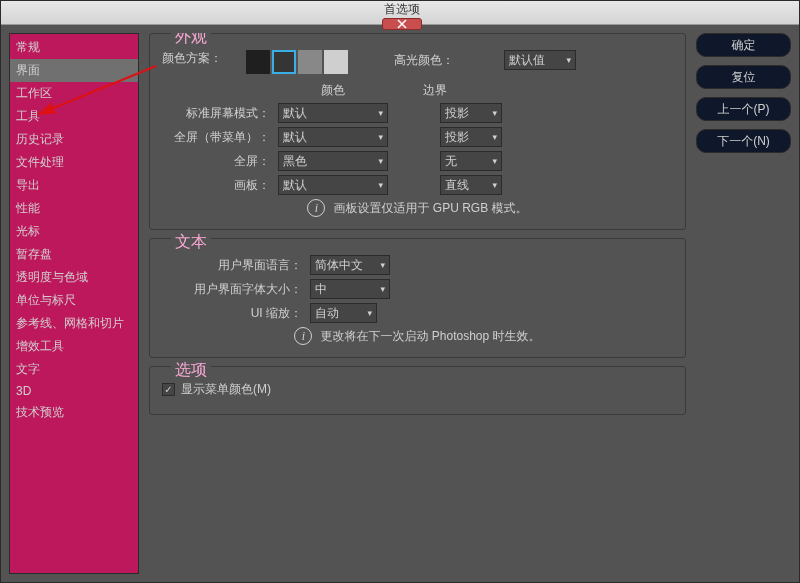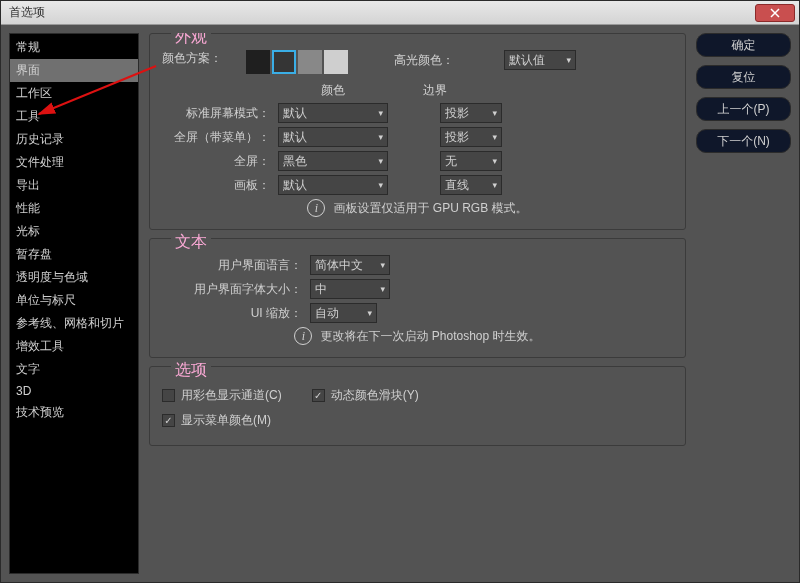--- a/index.html
+++ b/index.html
@@ -1,22 +1,22 @@
 <!DOCTYPE html>
 <html><head>
 <meta charset="utf-8">
 <style>
 * { box-sizing: border-box; margin: 0; padding: 0; font-family: "Microsoft YaHei", SimSun, sans-serif; }
 body { background: #e8e8e8; }
 .window { width: 800px; height: 583px; background: #535353; border: 1px solid #2a2a2a; position: relative; }
-.titlebar { height: 24px; background: linear-gradient(#e8e8e8,#d4d4d4); display: flex; align-items: center; justify-content: space-between; padding: 0 4px 0 8px; border-bottom: 1px solid #999; }
+.titlebar { height: 24px; background: linear-gradient(#e8e8e8,#d4d4d4); display: flex; align-items: center; justify-content: space-between; padding: 0 4px 0 8px; border-bottom: 1px solid #999; flex-direction: column; }
 .titlebar-title { font-size: 12px; color: #333; }
 .close-btn { width: 40px; height: 18px; background: #c94f4f; border: 1px solid #8b2a2a; border-radius: 3px; display: flex; align-items: center; justify-content: center; color: #fff; font-size: 11px; cursor: pointer; }
 .body { display: flex; height: calc(100% - 24px); padding: 8px; gap: 10px; color: #d0d0d0; font-size: 12px; }
-.sidebar { width: 130px; background: #000000; border: 1px solid #2b2b2b; padding: 2px 0; overflow: hidden; }
+.sidebar { width: 130px; background: #be185d; border: 1px solid #2b2b2b; padding: 2px 0; overflow: hidden; }
 .side-item { padding: 3px 6px; color: #d0d0d0; cursor: pointer; font-size: 12px; white-space: nowrap; }
 .side-item.selected { background: #707070; }
 .main { flex: 1; display: flex; flex-direction: column; gap: 8px; overflow: hidden; position: relative; }
 .fieldset { border: 1px solid #3b3b3b; border-radius: 3px; padding: 10px 12px 12px; position: relative; }
 .legend { position: absolute; top: -7px; left: 21px; background: #535353; padding: 0 4px; font-size: 16px; color: #f9a8d4; }
 .swatch-row { display: flex; align-items: flex-start; gap: 24px; margin-top: 6px; margin-bottom:8px; }
 .swatches { display: flex; gap: 2px; }
 .swatch { width: 24px; height: 24px; border: 2px solid transparent; cursor: pointer; }
 .swatch.sel { border-color: #3aaee6; }
 .hl-row { display:flex; align-items:center; gap:6px; margin-left: 22px;}
@@ -173,30 +173,20 @@
             </div>
           </div>
         <div class="info-row">
           <span class="info-icon">i</span>
           <span>更改将在下一次启动 Photoshop 时生效。</span>
         </div>
       </div>
 
       <div class="fieldset">
         <span class="legend">选项</span>
-        <div class="opts-row" style="margin-top:6px;">
-          <div class="checkbox-row">
-            <span class="cb" id="cb0"></span>
-            <span>用彩色显示通道(C)</span>
-          </div>
-          <div class="checkbox-row">
-            <span class="cb checked" id="cb1"></span>
-            <span>动态颜色滑块(Y)</span>
-          </div>
-        </div>
         <div class="checkbox-row">
           <span class="cb checked" id="cb2"></span>
           <span>显示菜单颜色(M)</span>
         </div>
       </div>
 
     </div>
     <div class="rightbtns">
       <div class="btn">确定</div>
       <div class="btn">复位</div>

